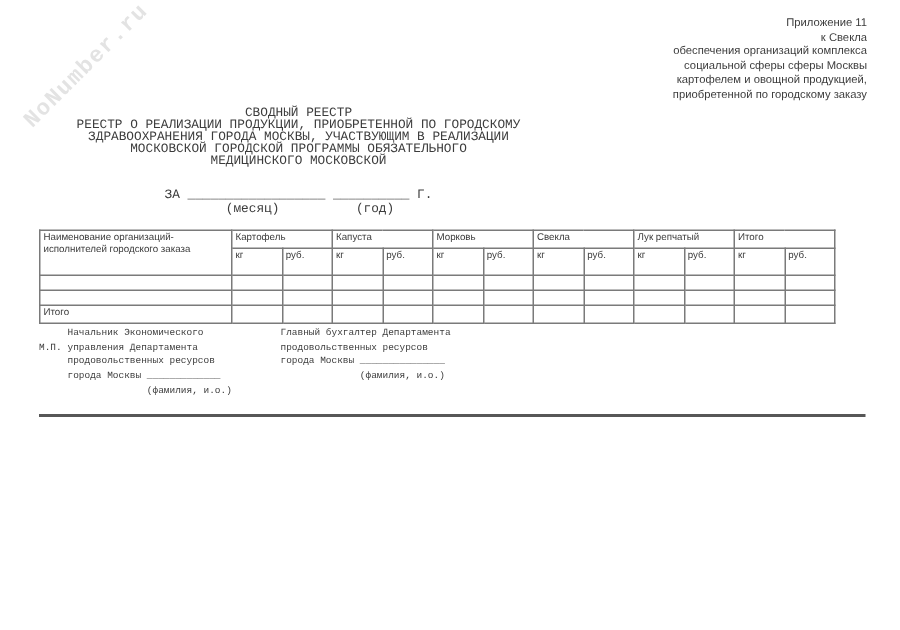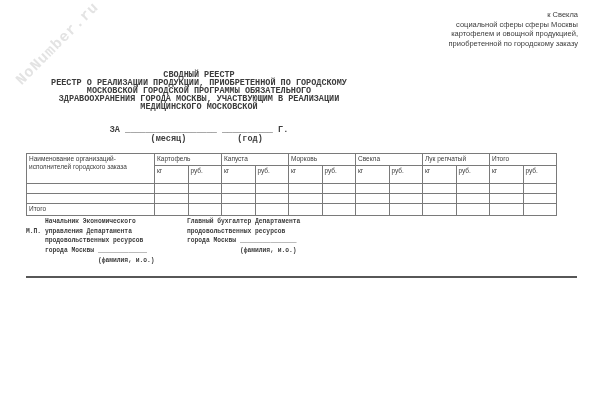--- a/index.html
+++ b/index.html
@@ -2,21 +2,21 @@
 <html style="--text: #3c3c3c; --border: #7a7a7a; --rule: #575757; --watermark: #e3e3e3;"><head>
 <meta charset="utf-8">
 <style>
   html,body{margin:0;padding:0;background:#fff;}
   .page{
     position:relative;width:600px;height:420px;background:#fff;overflow:hidden;
     color:var(--text,#3c3c3c);
     font-family:"Liberation Sans",sans-serif;
   }
   .pre{white-space:pre;}
-  .mono{font-family:"Liberation Mono","DejaVu Sans Mono",monospace;font-weight:bold;}
+  .mono{font-family:"Liberation Mono","DejaVu Sans Mono",monospace;}
 
   .watermark{
     position:absolute;left:13px;top:77px;
     transform:rotate(-45deg);transform-origin:0 0;
     font-size:15px;font-weight:bold;letter-spacing:1px;
     color:var(--watermark,#e3e3e3);
   }
 
   .appendix{
     position:absolute;top:10px;right:22px;
@@ -57,31 +57,33 @@
   }
 </style>
 </head>
 <body>
 
 <div class="page">
 
   <div class="watermark mono">NoNumber.ru</div>
 
   <div class="appendix">
+    <div>Приложение 11</div>
     <div>к Свекла</div>
+    <div>обеспечения организаций комплекса</div>
     <div>социальной сферы сферы Москвы</div>
     <div>картофелем и овощной продукцией,</div>
     <div>приобретенной по городскому заказу</div>
   </div>
 
   <div class="title-block mono">
     <div>СВОДНЫЙ РЕЕСТР</div>
     <div>РЕЕСТР О РЕАЛИЗАЦИИ ПРОДУКЦИИ, ПРИОБРЕТЕННОЙ ПО ГОРОДСКОМУ</div>
+    <div>ЗДРАВООХРАНЕНИЯ ГОРОДА МОСКВЫ, УЧАСТВУЮЩИМ В РЕАЛИЗАЦИИ</div>
     <div>МОСКОВСКОЙ ГОРОДСКОЙ ПРОГРАММЫ ОБЯЗАТЕЛЬНОГО</div>
-    <div>ЗДРАВООХРАНЕНИЯ ГОРОДА МОСКВЫ, УЧАСТВУЮЩИМ В РЕАЛИЗАЦИИ</div>
     <div>МЕДИЦИНСКОГО МОСКОВСКОЙ</div>
     <div class="pre period-line">ЗА __________________ __________ Г.</div>
     <div class="pre period-labels">        (месяц)          (год)     </div>
   </div>
 
   <table class="report-table">
     <colgroup>
       <col class="col-name">
         <col>
         <col>

